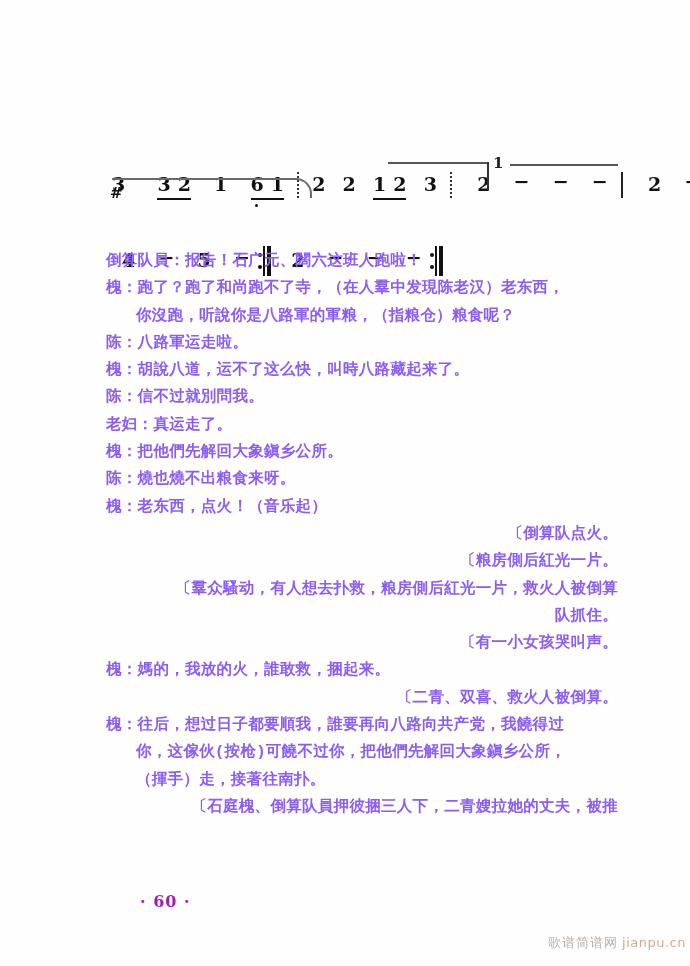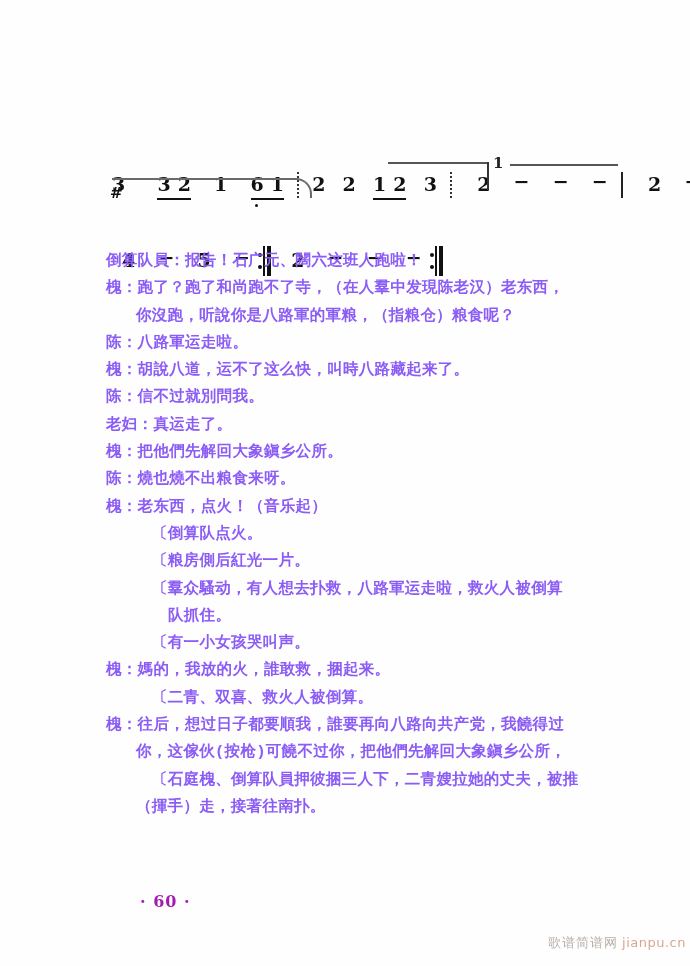--- a/index.html
+++ b/index.html
@@ -197,21 +197,21 @@
     font-weight: 700;
     letter-spacing: 0.3px;
     color: #8b5cf6;
     white-space: pre-wrap;
     font-family: Liberation Mono, monospace;
     margin-left: 8px;
   }
   .line.indent1 { text-indent: 0; padding-left: 30px; }
   .line.indent2 { text-indent: 0; padding-left: 46px; }
   .line.indent3 { text-indent: 0; padding-left: 62px; }
-  .line.stage { font-weight: 700; }
+  .line.stage { font-weight: 700; text-align: right; }
 
   
   .page-number {
     position: absolute;
     left: 140px;
     top: 892px;
     font-size: 16px;
     font-weight: 700;
     color: #a21caf;
     letter-spacing: 1px;
@@ -315,29 +315,29 @@
     <div class="line indent1">你沒跑，听說你是八路軍的軍粮，（指粮仓）粮食呢？</div>
     <div class="line">陈：八路軍运走啦。</div>
     <div class="line">槐：胡說八道，运不了这么快，叫時八路藏起来了。</div>
     <div class="line">陈：信不过就別問我。</div>
     <div class="line">老妇：真运走了。</div>
     <div class="line">槐：把他們先解回大象鎭乡公所。</div>
     <div class="line">陈：燒也燒不出粮食来呀。</div>
     <div class="line">槐：老东西，点火！（音乐起）</div>
     <div class="line indent2 stage">〔倒算队点火。</div>
     <div class="line indent2 stage">〔粮房側后紅光一片。</div>
-    <div class="line indent2 stage">〔羣众騷动，有人想去扑救，八路軍运走啦，救火人被倒算</div>
+    <div class="line indent2 stage">〔羣众騷动，有人想去扑救，粮房側后紅光一片，救火人被倒算</div>
     <div class="line indent3 stage">队抓住。</div>
     <div class="line indent2 stage">〔有一小女孩哭叫声。</div>
     <div class="line">槐：媽的，我放的火，誰敢救，捆起来。</div>
     <div class="line indent2 stage">〔二青、双喜、救火人被倒算。</div>
     <div class="line">槐：往后，想过日子都要順我，誰要再向八路向共产党，我饒得过</div>
     <div class="line indent1">你，这傢伙(按枪)可饒不过你，把他們先解回大象鎭乡公所，</div>
+    <div class="line indent1">（揮手）走，接著往南扑。</div>
     <div class="line indent2 stage">〔石庭槐、倒算队員押彼捆三人下，二青嫂拉她的丈夫，被推</div>
-    <div class="line indent1">（揮手）走，接著往南扑。</div>
   </div>
 
   <div class="page-number">· 60 ·</div>
 
   <div class="watermark">
     <span class="wm-cn">歌谱简谱网</span><span class="wm-en">jianpu.cn</span>
   </div>
 
 </div>
 

